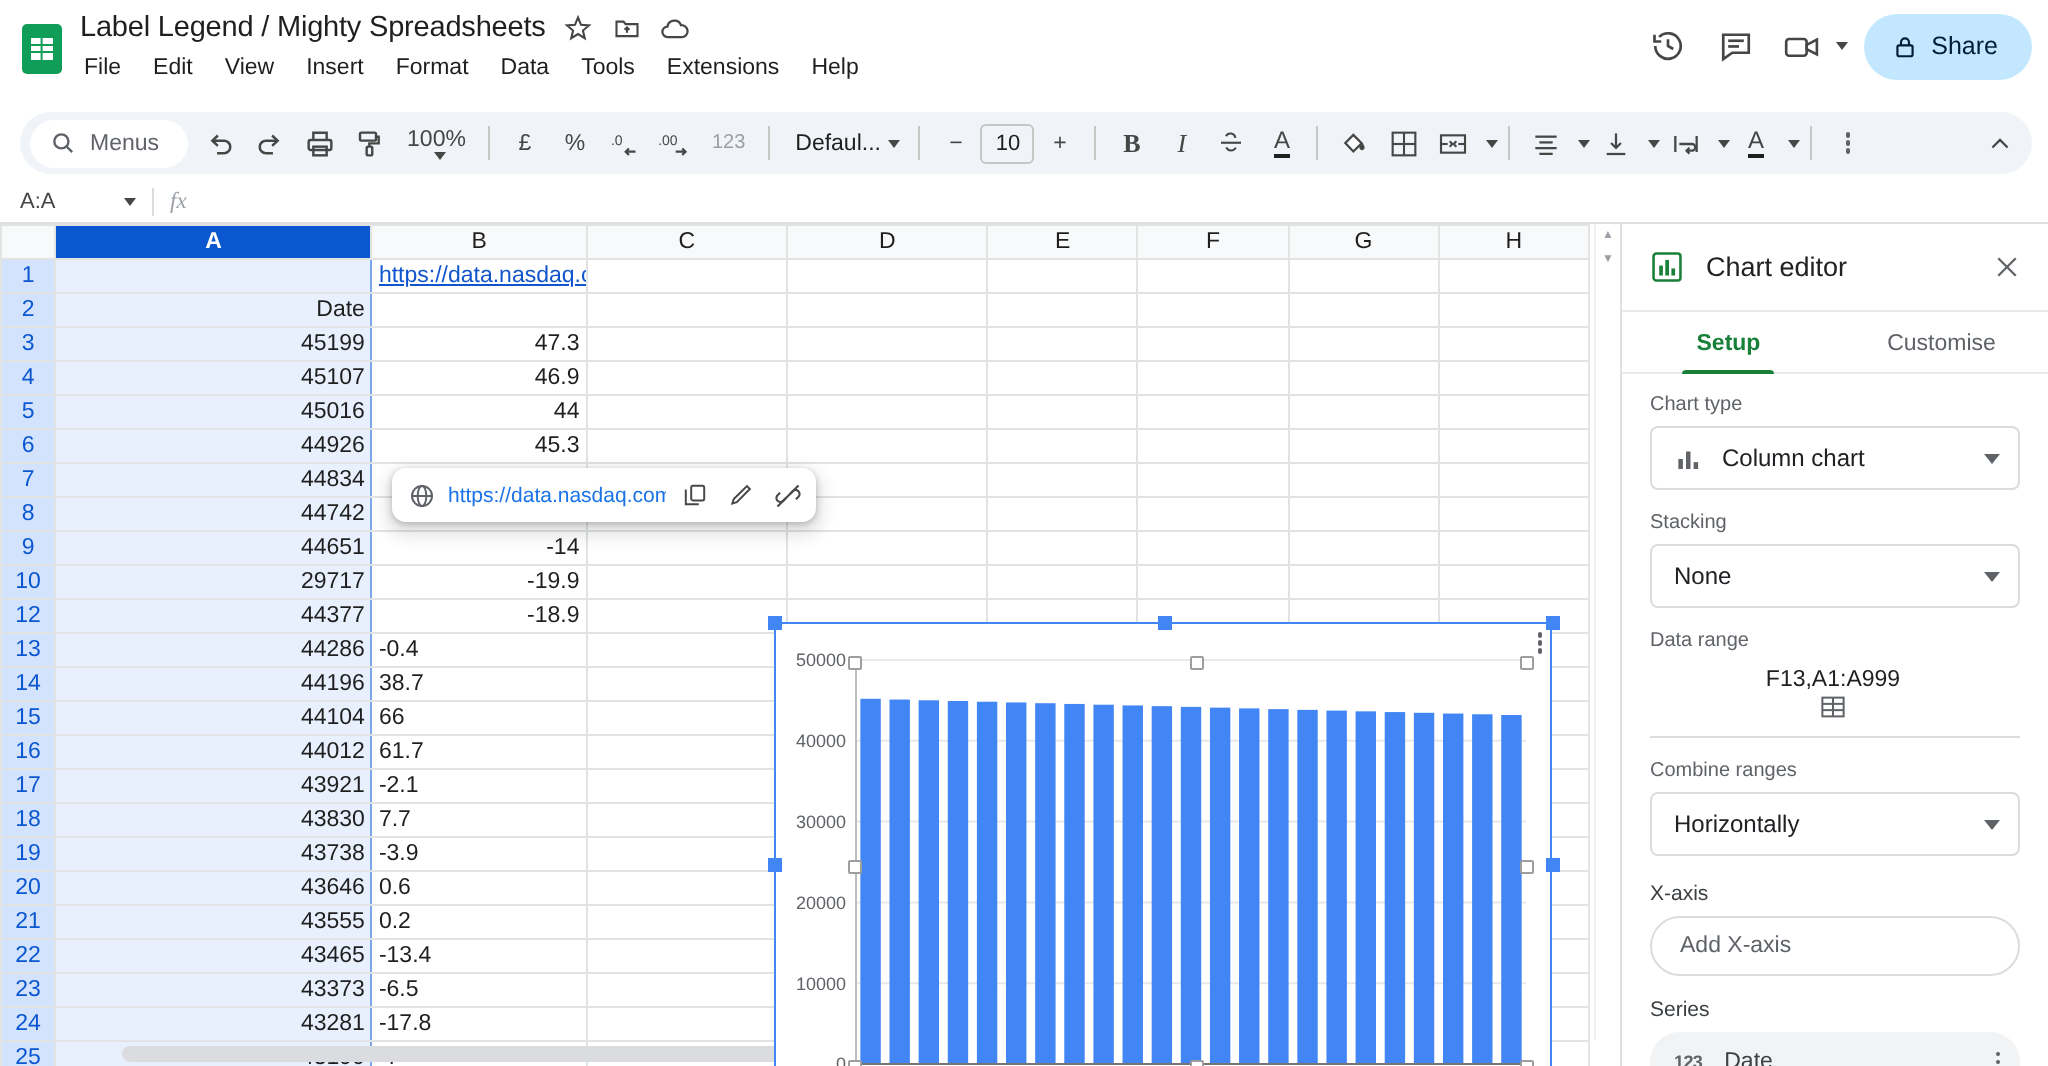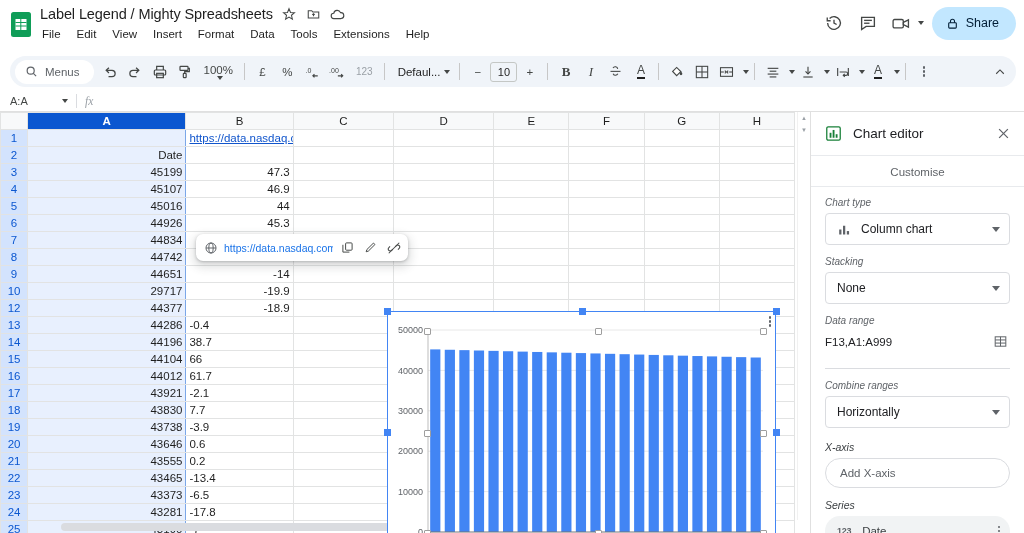--- a/index.html
+++ b/index.html
@@ -85,26 +85,26 @@
   
   .panel { width: 214px; flex: 0 0 auto; border-left: 1px solid #e0e0e0; background: #fff; display: flex; flex-direction: column; }
   .panel-head { height: 44px; display: flex; align-items: center; padding: 0 12px 0 14px; gap: 11px; border-bottom: 1px solid #e8eaed; }
   .panel-head h2 { font-size: 13.5px; font-weight: normal; color: #202124; flex: 1; }
   .panel-close { color: #5f6368; cursor: pointer; width: 18px; height: 18px; display:flex;align-items:center;justify-content:center; }
   .tabs { display: flex; border-bottom: 1px solid #e8eaed; }
   .tab { flex: 1; text-align: center; font-size: 11.5px; color: #5f6368; padding: 10px 0 8px; cursor: pointer; position: relative; }
   .tab.active { color: #188038; font-weight: bold; }
   .tab.active:after { content: ""; position: absolute; left: 50%; transform: translateX(-50%); bottom: -1px; width: 46px; height: 2.5px; background: #188038; border-radius: 2px 2px 0 0; }
   .panel-body { flex: 1; overflow: hidden; padding: 10px 14px 0; }
-  .fld-label { font-size: 10px; color: #5f6368; margin-bottom: 5px; margin-top: 11px; font-style: italic; }
+  .fld-label { font-size: 10px; color: #5f6368; margin-bottom: 5px; margin-top: 11px; }
   .fld-label:first-child { margin-top: 0; }
   .select { height: 32px; border: 1px solid #dadce0; border-radius: 4px; display: flex; align-items: center; padding: 0 9px 0 11px; gap: 9px; cursor: pointer; }
   .select span.val { font-size: 12px; color: #202124; flex: 1; }
   .sel-caret { width: 0; height: 0; border-left: 4px solid transparent; border-right: 4px solid transparent; border-top: 5px solid #5f6368; }
-  .range-row { display: flex; align-items: center; border-bottom: 1px solid #dadce0; padding: 3px 2px 19px 0; }
+  .range-row { display: flex; align-items: center; border-bottom: 1px solid #dadce0; padding: 3px 2px 7px 0; flex-direction: column; }
   .range-row .rv { font-size: 11.5px; color: #202124; flex: 1; }
   .pill { height: 30px; border: 1px solid #dadce0; border-radius: 16px; display: flex; align-items: center; padding: 0 14px; font-size: 11.5px; color: #5f6368; cursor: pointer; }
   .pill-grey { height: 30px; background: #f1f3f4; border-radius: 16px; display: flex; align-items: center; padding: 0 10px 0 12px; gap: 11px; cursor: pointer; margin-bottom: 6px; }
   .pill-grey .nm { font-size: 11.5px; color: #3c4043; flex: 1; }
   .num-ic { font-size: 9px; font-weight: bold; color: #5f6368; letter-spacing: -0.3px; font-family: "Liberation Sans", sans-serif; }
   .kebab { display:flex; flex-direction:column; gap:1.5px; align-items:center; }
   .kebab i { width: 2.5px; height: 2.5px; background: #5f6368; border-radius:50%; display:block; }
 
   
   .vscroll { position: absolute; right: 0; top: 0; width: 13px; bottom: 13px; background: #fff; border-left: 1px solid #f1f1f1; }
@@ -785,20 +785,21 @@
         <h2>Chart editor</h2>
         <span class="panel-close">
           <svg width="15" height="15" viewBox="0 0 24 24" fill="none" stroke="currentColor" stroke-width="1.9">
               <line x1="5" y1="5" x2="19" y2="19"></line>
               <line x1="19" y1="5" x2="5" y2="19"></line>
             </svg>
         </span>
       </div>
 
       <div class="tabs">
+        <div class="tab active">Setup</div>
         <div class="tab">Customise</div>
       </div>
 
       <div class="panel-body">
         <div class="fld-label">Chart type</div>
         <div class="select">
           <span>
             <svg width="15" height="15" viewBox="0 0 24 24">
                 <rect x="3.5" y="12" width="3.6" height="8" fill="#5f6368"></rect>
                 <rect x="9.6" y="6" width="3.6" height="14" fill="#5f6368"></rect>

